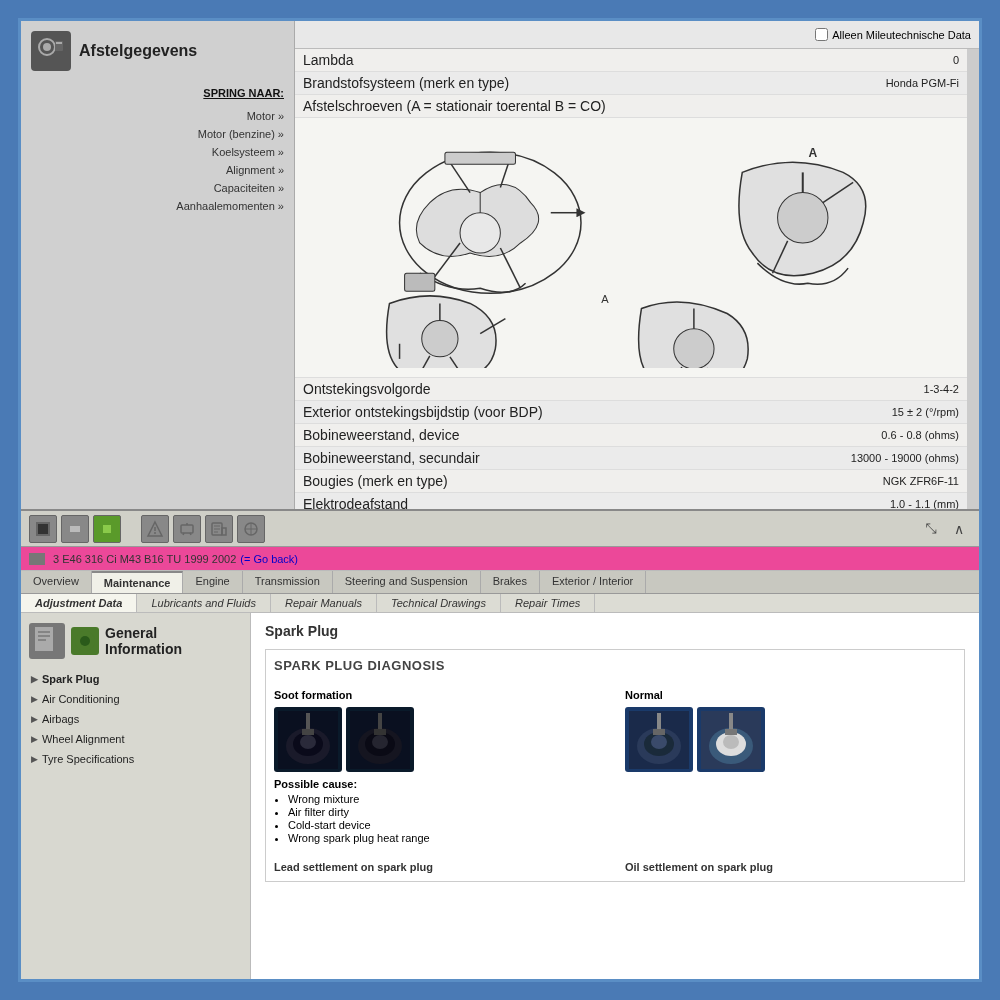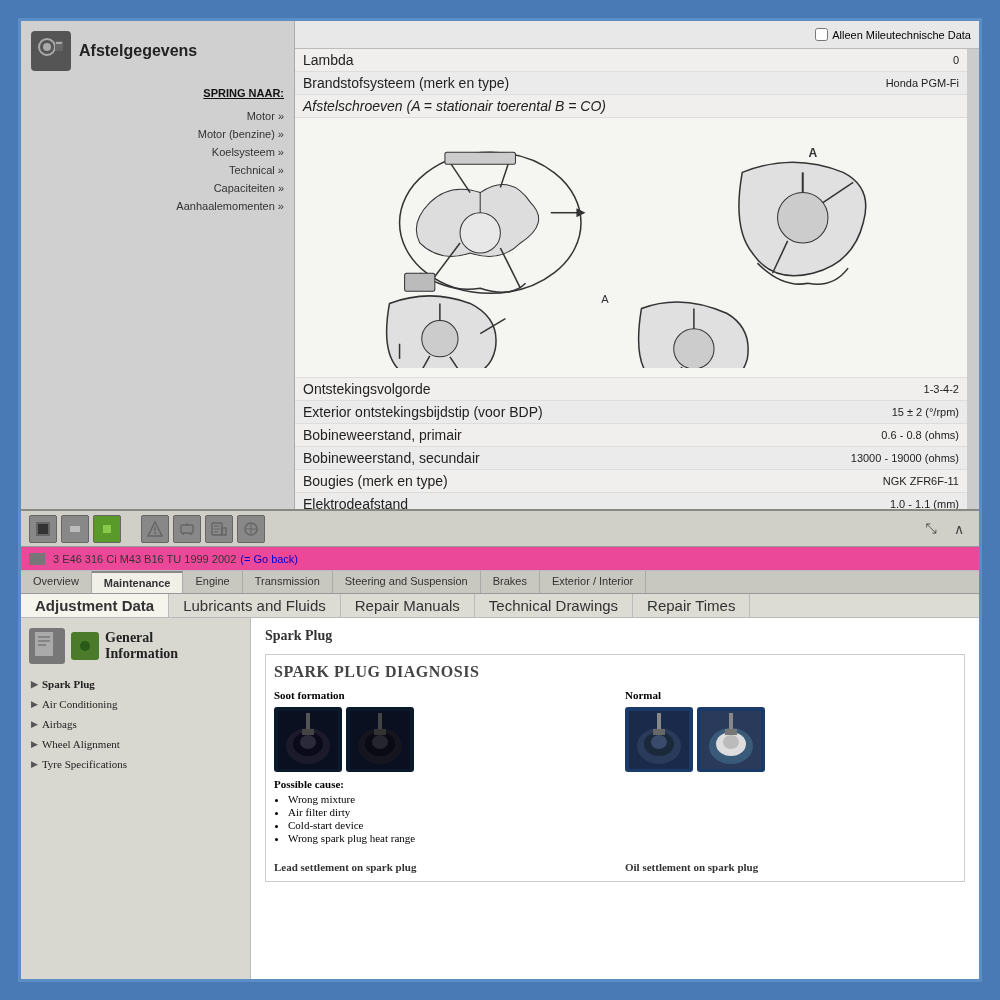--- a/index.html
+++ b/index.html
@@ -111,21 +111,21 @@
       min-height: 22px;
       align-items: center;
     }
     .data-row:nth-child(even) { background: #ebebeb; }
     .data-label {
       flex: 1;
       padding: 3px 8px;
       color: #222;
       font-size: 14px;
     }
-    .data-label.italic { font-style: italic; }
+    .data-label.italic { }
     .data-value {
       width: 220px;
       padding: 3px 8px;
       text-align: right;
       color: #222;
       font-size: 11px;
     }
     .diagram-row {
       height: 260px;
       background: #f5f5f2;
@@ -216,34 +216,34 @@
       border-top: 2px solid #888;
       font-weight: bold;
     }
     .subtabs-bar {
       background: #dcdcd4;
       display: flex;
       border-bottom: 1px solid #bbb;
     }
     .subtab {
       padding: 3px 14px;
-      font-size: 15px;
+      font-size: 11px;
       cursor: pointer;
       border-right: 1px solid #bbb;
       color: #333;
+      font-style: italic;
     }
     .subtab.active {
       background: #f5f5ed;
       font-weight: bold;
     }
     .bottom-content {
       display: flex;
       flex: 1;
       overflow: hidden;
-      font-family: Liberation Serif, serif;
     }
     .bottom-sidebar {
       width: 230px;
       background: #d8d8d0;
       border-right: 1px solid #bbb;
       padding: 10px 8px;
       flex-shrink: 0;
     }
     .bottom-sidebar-header {
       display: flex;
@@ -290,25 +290,25 @@
       font-weight: bold;
       color: #333;
       margin-bottom: 10px;
     }
     .diagnosis-box {
       border: 1px solid #ccc;
       padding: 8px;
       margin-bottom: 10px;
     }
     .diagnosis-title {
-      font-size: 16px;
+      font-size: 13px;
       font-weight: bold;
       text-transform: uppercase;
       letter-spacing: 0.5px;
-      margin-bottom: 8px;
+      margin-bottom: 16px;
       color: #444;
     }
     .diagnosis-grid {
       display: flex;
       gap: 20px;
     }
     .diagnosis-col {
       flex: 1;
     }
     .diag-col-title {
@@ -376,21 +376,21 @@
             <rect x="18" y="4" width="8" height="10" rx="1" fill="#666"></rect>
             <rect x="19" y="5" width="6" height="2" fill="#aaa"></rect>
           </svg>
         </div>
         <div class="app-title">Afstelgegevens</div>
       </div>
       <div class="nav-section-title">SPRING NAAR:</div>
       <a class="nav-link">Motor »</a>
       <a class="nav-link">Motor (benzine) »</a>
       <a class="nav-link">Koelsysteem »</a>
-      <a class="nav-link">Technical »</a>
+      <a class="nav-link">Alignment »</a>
       <a class="nav-link">Capaciteiten »</a>
       <a class="nav-link">Aanhaalemomenten »</a>
     </div>
 
     <div class="top-right-content">
       <div class="top-toolbar">
         <label class="checkbox-label">
           <input type="checkbox" style="">
           <span>Alleen Mileutechnische Data</span>
         </label>
@@ -470,21 +470,21 @@
 
         <div class="data-row">
           <div class="data-label">Ontstekingsvolgorde</div>
           <div class="data-value">1-3-4-2</div>
         </div>
         <div class="data-row">
           <div class="data-label">Exterior ontstekingsbijdstip (voor BDP)</div>
           <div class="data-value">15 ± 2 (°/rpm)</div>
         </div>
         <div class="data-row">
-          <div class="data-label">Bobineweerstand, primair</div>
+          <div class="data-label">Bobineweerstand, device</div>
           <div class="data-value">0.6 - 0.8 (ohms)</div>
         </div>
         <div class="data-row">
           <div class="data-label">Bobineweerstand, secundair</div>
           <div class="data-value">13000 - 19000 (ohms)</div>
         </div>
         <div class="data-row">
           <div class="data-label">Bougies (merk en type)</div>
           <div class="data-value">NGK ZFR6F-11</div>
         </div>

